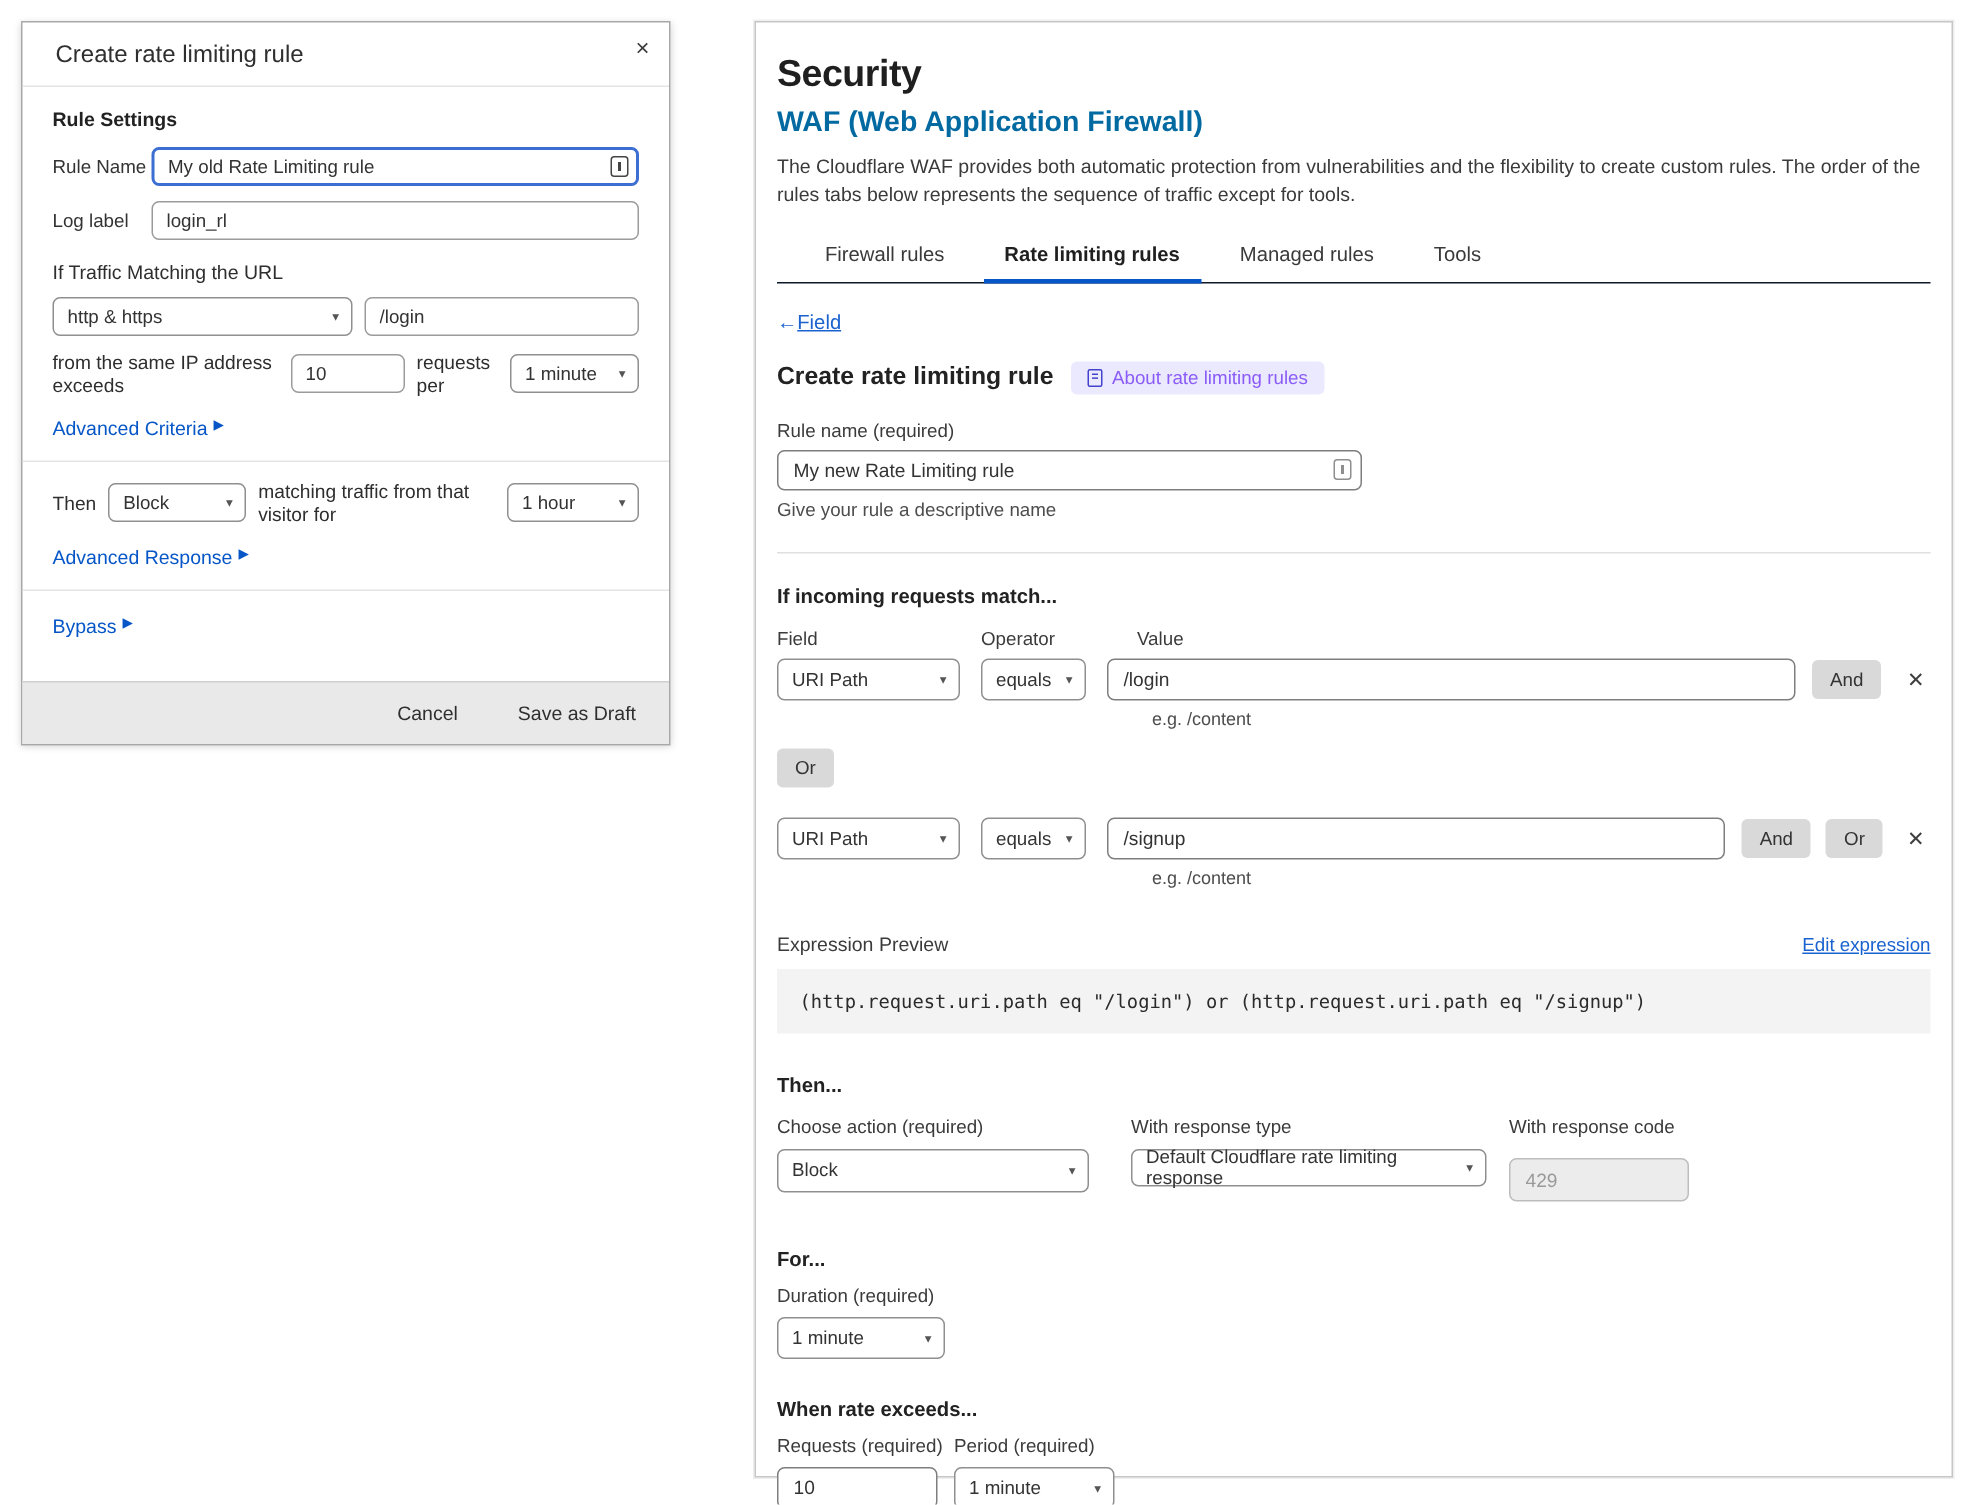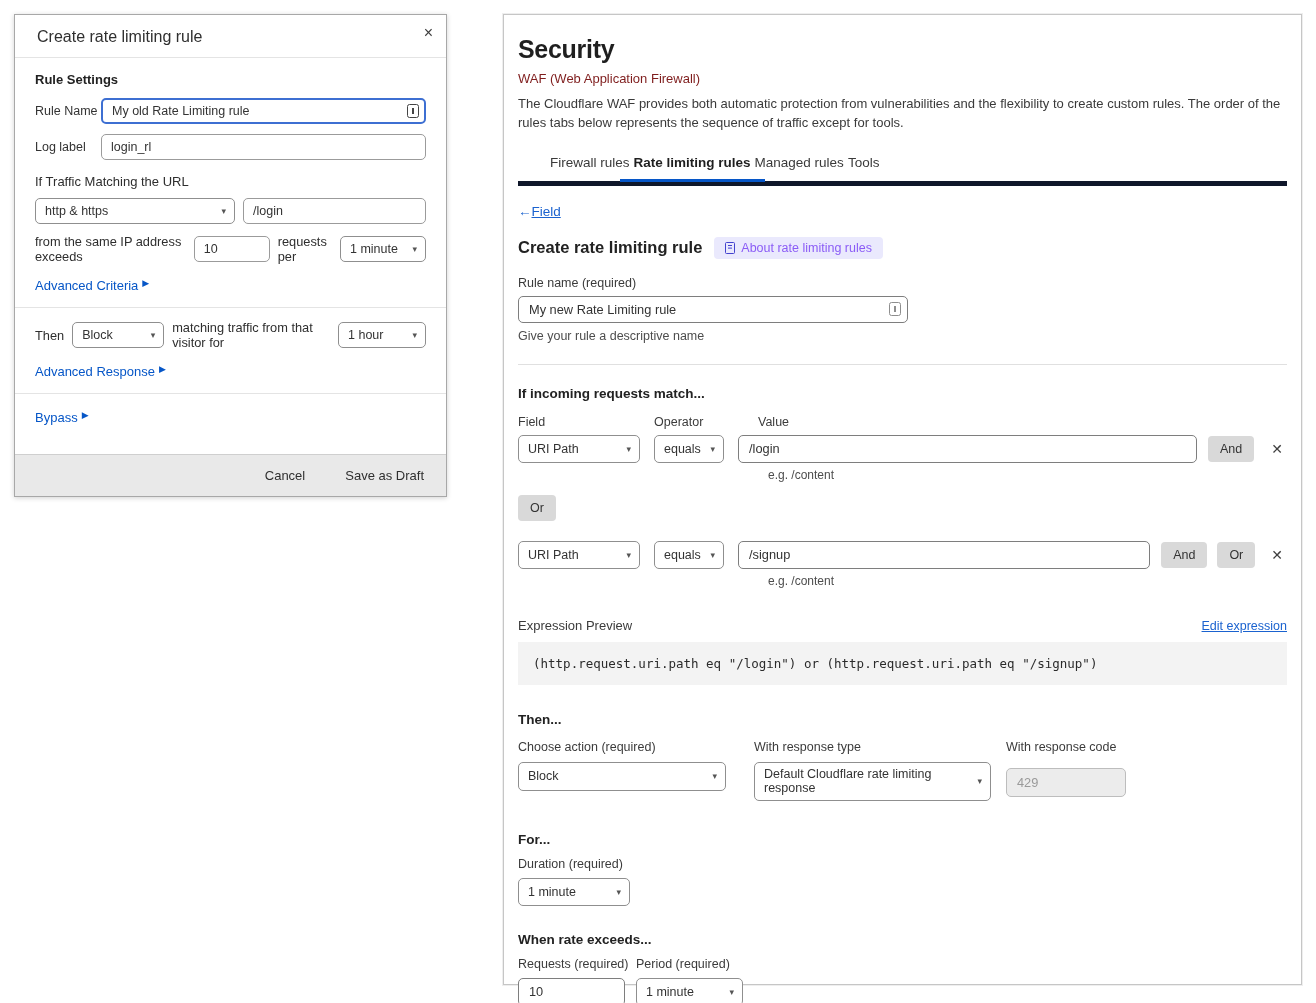--- a/index.html
+++ b/index.html
@@ -35,23 +35,23 @@
   .m-divider { border:0; border-top:1px solid #e4e4e4; margin:12px -20px; }
   .m-note { font-size:11.5px; color:#454545; line-height:1.5; margin:8px 0 6px; }
   .modal-footer { background:#e9e9e9; border-top:1px solid #cfcfcf; padding:13px 22px; display:flex;
                   justify-content:flex-end; gap:40px; font-size:13px; color:#2f2f2f; }
   .footer-btn { cursor:pointer; background:none; border:none; font-size:13px; color:#2f2f2f; font-family:inherit; }
 
   
   .panel { position:absolute; left:503px; top:14px; width:799px; height:971px; background:#fff;
            border:1px solid #c6c6c6; box-shadow:0 0 0 1px #eee; padding:20px 14px 0 14px; }
   .page-title { font-size:25px; font-weight:bold; color:#1f1f1f; letter-spacing:-0.3px; }
-  .page-subtitle { font-size:13px; color:#7f1d1d; margin-top:7px; font-weight:normal; }
+  .page-subtitle { font-size:19px; color:#0369a1; margin-top:7px; font-weight:bold; }
   .page-desc { font-size:13px; color:#3a3a3a; line-height:1.45; margin-top:9px; max-width:772px; }
-  .tabs { display:flex; margin-top:16px; padding-left:30px; border-bottom:5px solid #0f172a; }
+  .tabs { display:flex; gap:36px; margin-top:16px; padding-left:30px; border-bottom:1px solid #0f172a; }
   .tab { font-size:13.5px; color:#3a3a3a; padding:6px 2px 11px; cursor:pointer; position:relative; }
   .tab.active { font-weight:bold; color:#1f1f1f; }
   .tab.active::after { content:""; position:absolute; left:-12px; right:-12px; bottom:-1px; height:3px; background:#0656c7; }
   .back-link { margin-top:18px; display:inline-flex; align-items:center; font-size:13.5px; color:#1a62cf; cursor:pointer; }
   .back-link .lbl { text-decoration:underline; }
   .form-title-row { display:flex; align-items:center; gap:12px; margin-top:17px; }
   .form-title { font-size:16.5px; font-weight:bold; color:#222; }
   .about-badge { display:inline-flex; align-items:center; gap:6px; background:#eae9fd; color:#8b5cf6;
                  font-size:12.5px; padding:4px 11px; border-radius:4px; cursor:pointer; }
   .doc-icon { width:10px; height:12px; border:1.2px solid #4343cf; border-radius:1.5px; position:relative; }
@@ -75,21 +75,21 @@
   .or-standalone { margin:13px 0 20px; }
   .expr-row { display:flex; justify-content:space-between; align-items:flex-end; margin-top:30px; }
   .expr-label { font-size:13px; color:#3b3b3b; }
   .edit-expr { font-size:12.5px; color:#1a62cf; text-decoration:underline; cursor:pointer; }
   .code-block { margin-top:9px; background:#f3f3f3; padding:14px 15px; font-family:"DejaVu Sans Mono",monospace;
                 font-size:12.5px; color:#2b2b2b; white-space:pre; }
   .then-section { margin-top:27px; }
   .then-cols { display:flex; margin-top:13px; }
   .then-col1 { width:236px; } .then-col2 { width:252px; } .then-col3 { width:160px; }
   .then-col1 .select { width:208px; height:29px; margin-top:8px; }
-  .then-col2 .select { width:237px; height:39px; margin-top:8px; }
+  .then-col2 .select { width:237px; height:25px; margin-top:8px; }
   .disabled-input { width:120px; height:29px; margin-top:8px; background:#ececec; border:1px solid #bdbdbd;
                     border-radius:5px; color:#9a9a9a; font-size:12.8px; padding:0 10px; font-family:inherit; }
   .for-section { margin-top:31px; }
   .for-section .p-label { margin:10px 0 7px; }
   .select.w112 { width:112px; height:28px; }
   .rate-section { margin-top:26px; }
   .rate-labels { display:flex; margin:10px 0 7px; font-size:12.5px; color:#3b3b3b; }
   .rate-labels .rl1 { width:118px; }
   .rate-row { display:flex; gap:11px; align-items:center; }
   .rate-input { width:107px; height:28px; border:1px solid #7e7e7e; border-radius:5px; padding:0 10px;

